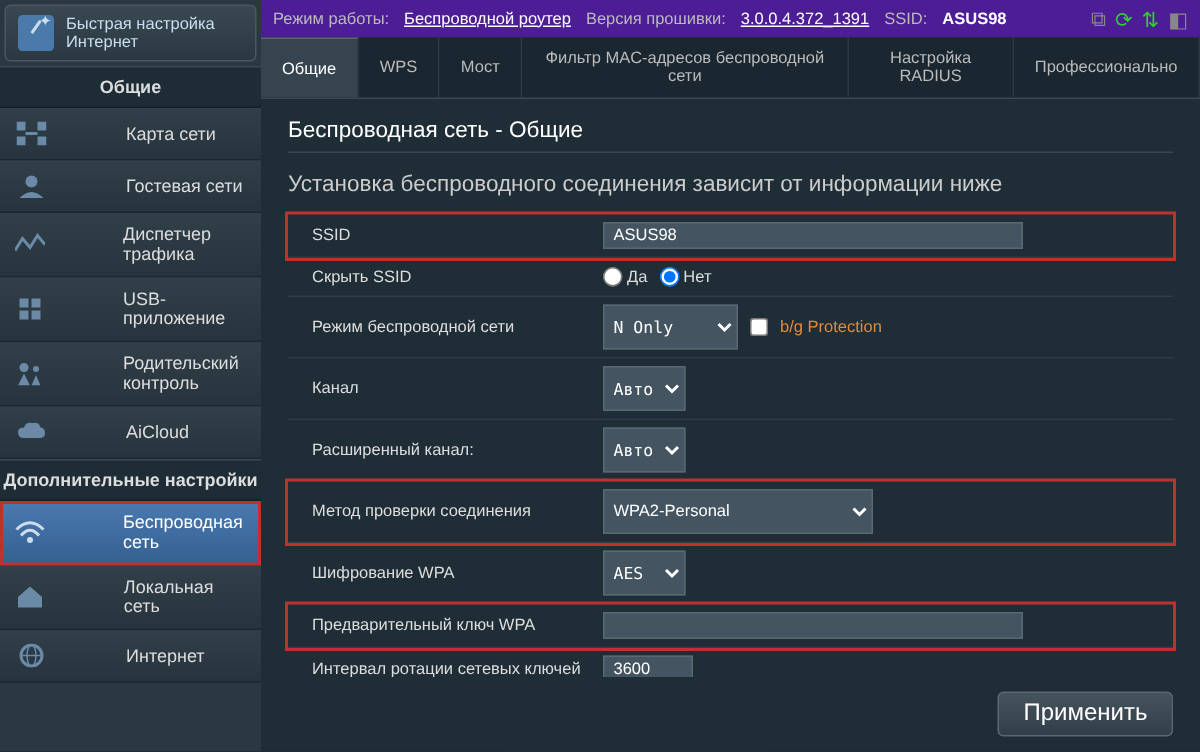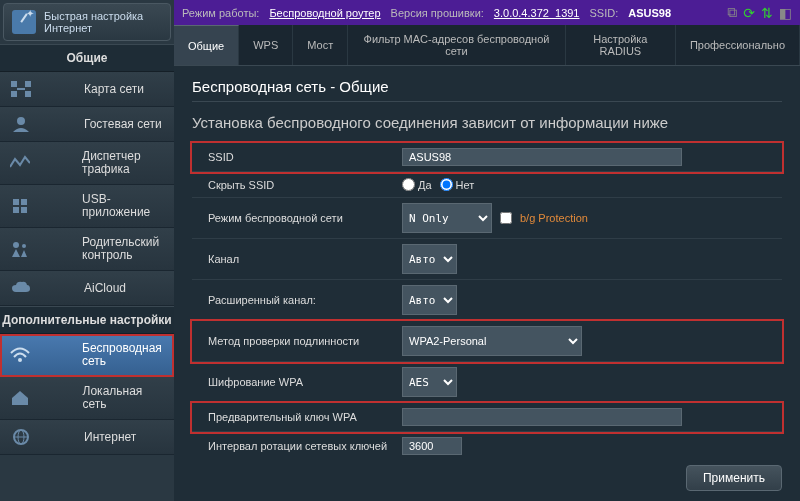--- a/index.html
+++ b/index.html
@@ -39,21 +39,21 @@
 .txt-input.wide { width: 280px; }
 .txt-input.narrow { width: 60px; }
 .sel { background: #445460; border: 1px solid #5a6872; color: #fff; font-size: 11px; height: 30px; font-family: monospace; padding: 0 2px; }
 .sel.wide { width: 180px; font-family: Arial; }
 .radio-lbl { display: flex; align-items: flex-end; gap: 3px; font-size: 11px; }
 .radio-lbl input { margin: 0; }
 .bg-prot { color: #e28a3a; font-size: 11px; }
 .chk-sm { width: 12px; height: 12px; }
 .highlight { outline: 2px solid #c03030; outline-offset: 0; }
 .bottom-bar { display: flex; justify-content: flex-end; padding: 10px 18px; }
-.apply-btn { background: linear-gradient(#45535d, #323f49); border: 1px solid #5a6872; border-radius: 4px; color: #fff; padding: 5px 16px; font-size: 12px; cursor: pointer; }
+.apply-btn { background: linear-gradient(#45535d, #323f49); border: 1px solid #5a6872; border-radius: 4px; color: #fff; padding: 5px 16px; font-size: 16px; cursor: pointer; }
 .hl-wireless { outline: 2px solid #c03030; outline-offset: -2px; }
 </style>
 </head>
 <body>
 
 <div class="container">
   <div class="sidebar">
     <div class="qis">
       <div class="qis-icon"></div>
       <div class="qis-text" style="white-space:pre-line">Быстрая настройка
@@ -220,21 +220,21 @@
       </div>
 
       <div class="form-row">
         <div class="form-label">Расширенный канал:</div>
         <div class="form-control">
             <select class="sel" style="width:55px"><option>Авто</option></select>
           </div>
       </div>
 
       <div class="form-row highlight">
-        <div class="form-label">Метод проверки подлинности</div>
+        <div class="form-label">Метод проверки соединения</div>
         <div class="form-control">
             <select class="sel wide"><option>WPA2-Personal</option></select>
           </div>
       </div>
 
       <div class="form-row">
         <div class="form-label">Шифрование WPA</div>
         <div class="form-control">
             <select class="sel" style="width:55px"><option>AES</option></select>
           </div>

